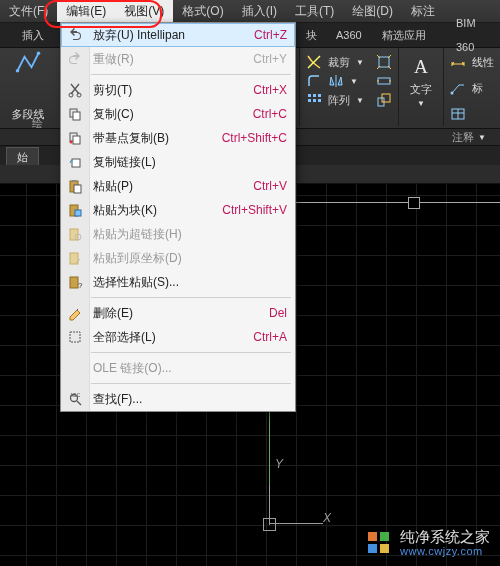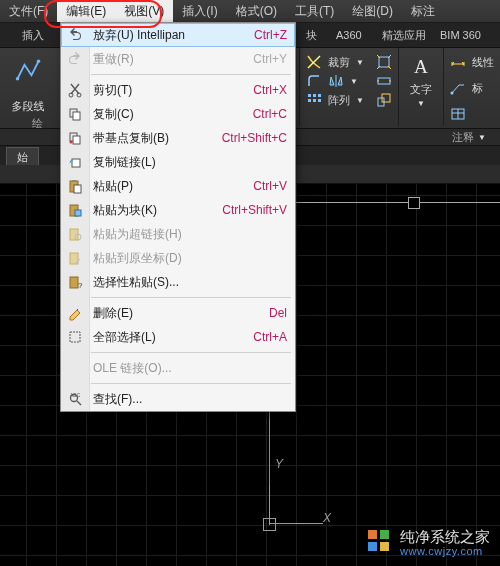--- a/index.html
+++ b/index.html
@@ -10,25 +10,25 @@
   .menuitem{padding:0 9px;line-height:22px;color:#ccc;cursor:default}
   .menuitem.active{background:#eee;color:#222}
 
   
   .tabrow{height:24px;background:#232323;display:flex;align-items:center;border-bottom:1px solid #111;position:relative}
   .tab{padding:0 10px;line-height:24px;color:#ccc;font-size:11px}
   .tab.insert{position:absolute;left:12px}
   .tab.blocks{position:absolute;left:296px}
   .tab.a360  {position:absolute;left:326px}
   .tab.apps  {position:absolute;left:372px}
-  .tab.bim   {position:absolute;left:430px}
+  .tab.bim   {position:absolute;left:446px}
 
   
   .ribbon{height:80px;background:linear-gradient(#3a3a3a,#2f2f2f);display:flex;border-bottom:1px solid #111}
-  .ribbonLeft{width:56px;display:flex;flex-direction:column;align-items:center;justify-content:center;padding-bottom:6px;gap:15px}
+  .ribbonLeft{width:56px;display:flex;flex-direction:column;align-items:center;justify-content:space-between;padding-bottom:6px;gap:15px}
   .bigIcon{width:28px;height:28px}
   .bigLabel{font-size:11px;color:#ddd}
   .groupTag{position:absolute;left:32px;top:116px;font-size:11px;color:#aaa}
 
   .ribbonMid{flex:1;position:relative}
   .vsep{width:1px;height:78px;background:#1e1e1e}
   .rGrpA{display:flex;flex-direction:column;gap:3px;padding:6px 6px}
   .rGrpA .rrow{display:flex;gap:6px;align-items:center}
   .smIcon{width:16px;height:16px;flex:0 0 16px}
   .rGrpB{display:flex;flex-direction:column;align-items:center;gap:2px;padding:4px 8px}
@@ -63,40 +63,40 @@
   .axisY{position:absolute;left:269px;top:210px;width:1px;height:120px;background:#5fa85f}
   .ucsV{position:absolute;left:269px;top:320px;width:1px;height:40px;background:#9c9c9c}
   .ucsH{position:absolute;left:269px;top:358px;width:54px;height:1px;background:#9c9c9c}
   .ucsBox{position:absolute;left:263px;top:353px;width:11px;height:11px;border:1px solid #9c9c9c}
   .labY{position:absolute;left:275px;top:292px;font-size:12px;color:#9c9c9c;font-style:italic}
   .labX{position:absolute;left:323px;top:346px;font-size:12px;color:#9c9c9c;font-style:italic}
   .crosshair-h{position:absolute;top:37px;left:150px;right:0;height:1px;background:#aaa}
   .crosshair-box{position:absolute;top:32px;left:408px;width:10px;height:10px;border:1px solid #aaa;background:#000}
 
   
-  .wm{position:absolute;right:10px;bottom:8px;display:flex;align-items:flex-start;gap:8px;opacity:.88}
+  .wm{position:absolute;right:10px;bottom:8px;display:flex;align-items:center;gap:8px;opacity:.88}
   .wmIcon{width:26px;height:26px}
   .wmTxt{display:flex;flex-direction:column;line-height:1.15}
   .wmTxt .l1{font-size:15px;color:#fff}
   .wmTxt .l2{font-size:11px;color:#5aa3ff;letter-spacing:.5px}
 
   
   .redCircle{position:absolute;left:44px;top:0;width:114px;height:24px;border:2px solid #ff1e1e;border-radius:12px;z-index:60;pointer-events:none}
 
   .dd-triangle{font-size:8px;color:#ddd}
 </style>
 </head>
 <body>
 
 <div class="menubar">
   <div class="menuitem">文件(F)</div>
   <div class="menuitem active">编辑(E)</div>
   <div class="menuitem active">视图(V)</div>
+  <div class="menuitem">格式(O)</div>
   <div class="menuitem">插入(I)</div>
-  <div class="menuitem">格式(O)</div>
   <div class="menuitem">工具(T)</div>
   <div class="menuitem">绘图(D)</div>
   <div class="menuitem">标注</div>
 </div>
 <div class="redCircle"></div>
 
 <div class="tabrow">
   <div class="tab insert">插入</div>
   <div class="tab blocks">块</div>
   <div class="tab a360">A360</div>

